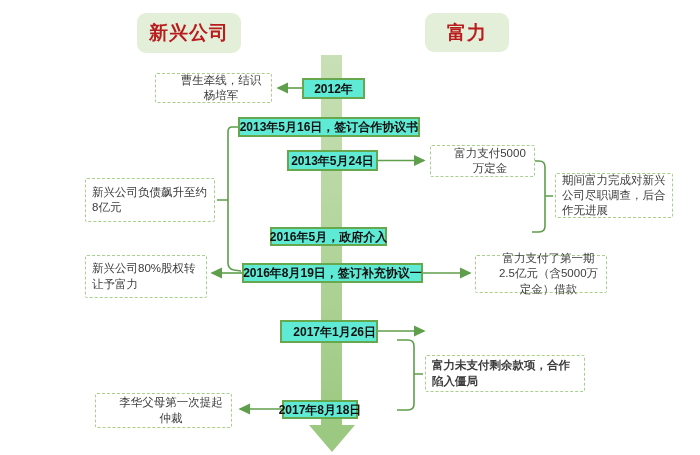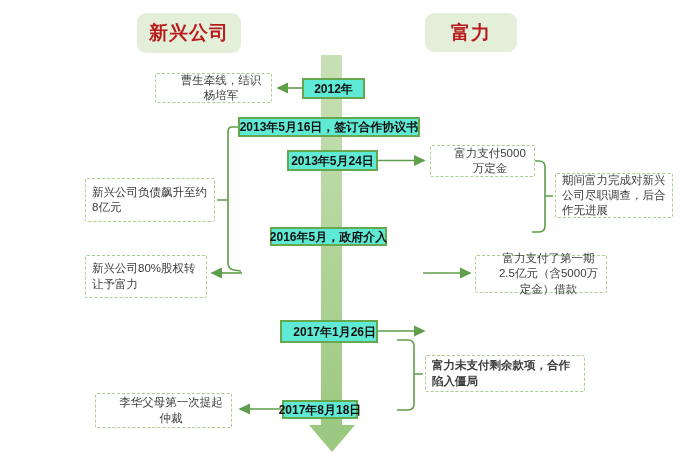--- a/index.html
+++ b/index.html
@@ -57,35 +57,38 @@
       <path d="M282,409 L240,409" marker-end="url(#arr)"></path>
       <path d="M238,127 L232,127 Q228,127 228,132 L228,263 Q228,269 234,270 L241,271 M228,200 L217,200"></path>
       <path d="M535,161 L539,161 Q545,161 545,167 L545,226 Q545,232 539,232 L532,232 M545,196 L553,196"></path>
       <path d="M397,340 L408,340 Q414,340 414,346 L414,404 Q414,410 408,410 L397,410 M414,374 L423,374"></path>
     </g>
   </svg>
 
   <div class="hdr" style="left:137px;top:13px;width:104px;height:40px;">
     <span>新兴公司</span>
   </div>
-  <div class="hdr" style="left:425px;top:13px;width:92px;height:39px;">
+  <div class="hdr" style="left:425px;top:13px;width:84px;height:39px;">
     <span>富力</span>
   </div>
 
   <div class="node" style="left:302px;top:78px;width:63px;height:21px;">
     <span>2012年</span>
   </div>
   <div class="node" style="left:238px;top:117px;width:182px;height:20px;">
     <span>2013年5月16日，签订合作协议书</span>
   </div>
   <div class="node" style="left:287px;top:150px;width:91px;height:21px;">
     <span>2013年5月24日</span>
   </div>
   <div class="node" style="left:270px;top:227px;width:117px;height:19px;">
     <span>2016年5月，政府介入</span>
+  </div>
+  <div class="node" style="left:242px;top:263px;width:181px;height:20px;">
+    <span>2016年8月19日，签订补充协议一</span>
   </div>
   <div class="node" style="left:280px;top:320px;width:98px;height:23px;justify-content:flex-end;">
     <span>2017年1月26日</span>
   </div>
   <div class="node" style="left:282px;top:400px;width:76px;height:19px;">
     <span>2017年8月18日</span>
   </div>
 
   <div class="dashed ta-c" style="left:155px;top:73px;width:117px;height:30px;">
     <span>曹生牵线，结识杨培军</span>

